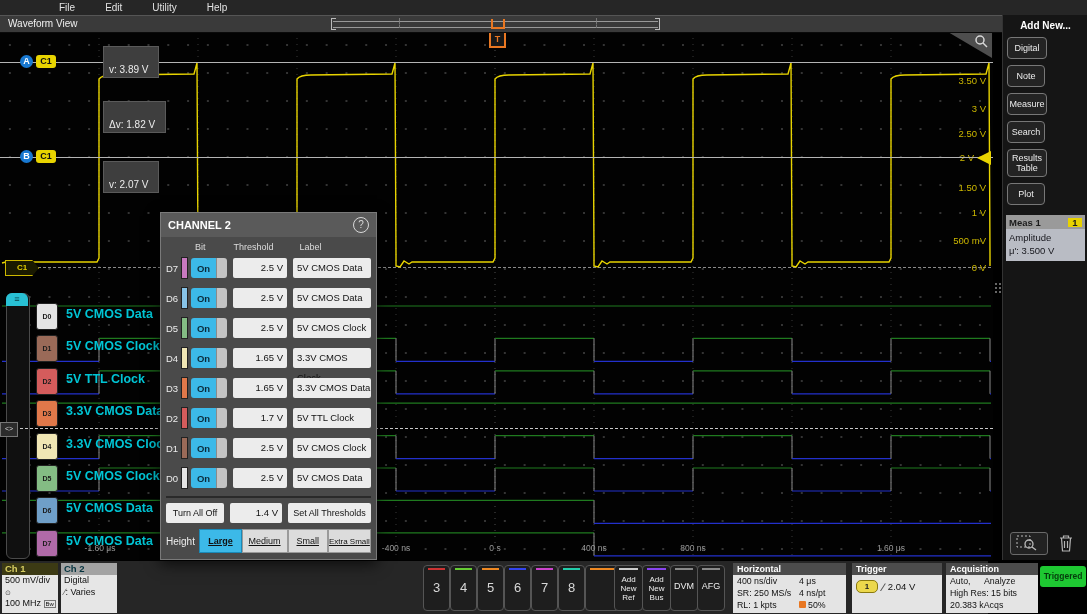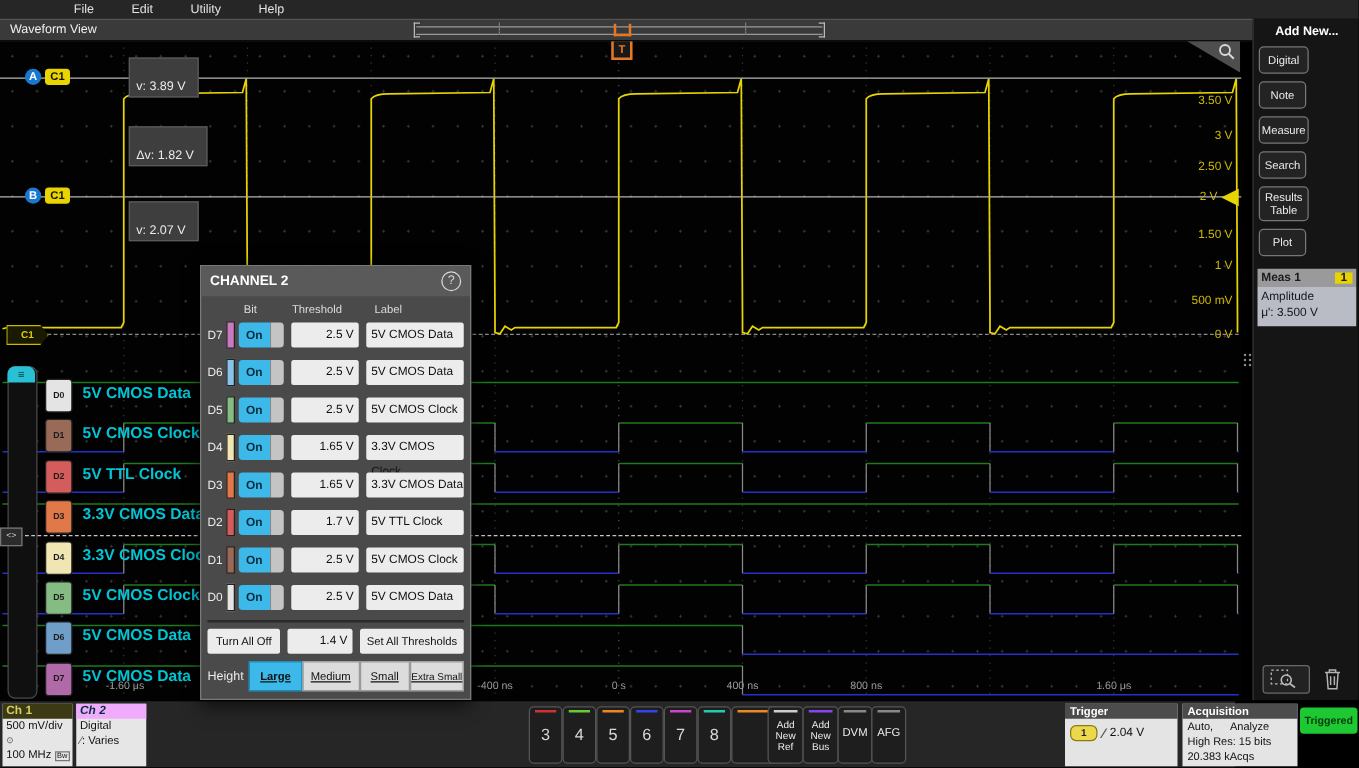--- a/index.html
+++ b/index.html
@@ -341,21 +341,21 @@
   <div class="bbar">
     <div class="chbadge" style="left:2px;">
       <div class="hd" style="background:#3c3a14;color:#d8ce62;">Ch 1</div>
       <div class="bd">
         <div>500 mV/div</div>
         <div style="font-size:7px;color:#555;">⊙</div>
         <div><span>100 MHz</span> <span style="font-size:6px;border:1px solid #777;padding:0 1px;">Bw</span></div>
       </div>
     </div>
     <div class="chbadge" style="left:61px;">
-      <div class="hd" style="background:#f0abfc;color:#03323e;font-style:italic;">Ch 2</div>
+      <div class="hd" style="background:#a3a3a3;color:#03323e;">Ch 2</div>
       <div class="bd">
         <div>Digital</div>
         <div><span style="color:#555;">∕</span><span>: Varies</span></div>
       </div>
     </div>
 
     <div class="chbtn" style="left:423px;">
         <div class="stripe" style="background: rgb(204, 51, 51);"></div>
         <div class="num">3</div>
       </div>
@@ -394,20 +394,35 @@
       </div>
     <div class="addbtn" style="left:670px;width:26px;">
         <div class="stripe" style="background:#888;"></div>
         <div class="lbl" style="top:16px;font-size:9px;">DVM</div>
       </div>
     <div class="addbtn" style="left:697px;width:26px;">
         <div class="stripe" style="background:#888;"></div>
         <div class="lbl" style="top:16px;font-size:9px;">AFG</div>
       </div>
 
+    <div class="bpanel" style="left:733px;width:113px;">
+      <div class="hd">Horizontal</div>
+      <div class="rw">
+          <span class="c1c">400 ns/div</span>
+          <span>4 μs</span>
+        </div>
+      <div class="rw">
+          <span class="c1c">SR: 250 MS/s</span>
+          <span>4 ns/pt</span>
+        </div>
+      <div class="rw">
+          <span class="c1c">RL: 1 kpts</span>
+          <span><i class="tpos-icon"></i><span>50%</span></span>
+        </div>
+    </div>
 
     <div class="bpanel" style="left:852px;width:90px;">
       <div class="hd">Trigger</div>
       <div class="rw" style="padding-top:5px;align-items:center;">
         <span class="trig-badge">1</span>
         <span class="slope">∕</span>
         <span style="font-size:9.5px;">2.04 V</span>
       </div>
     </div>
 

